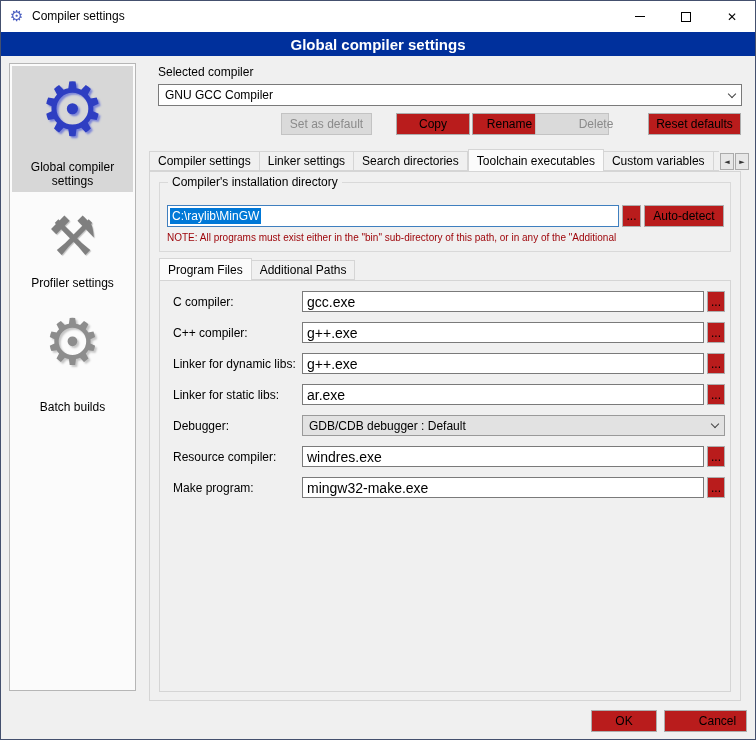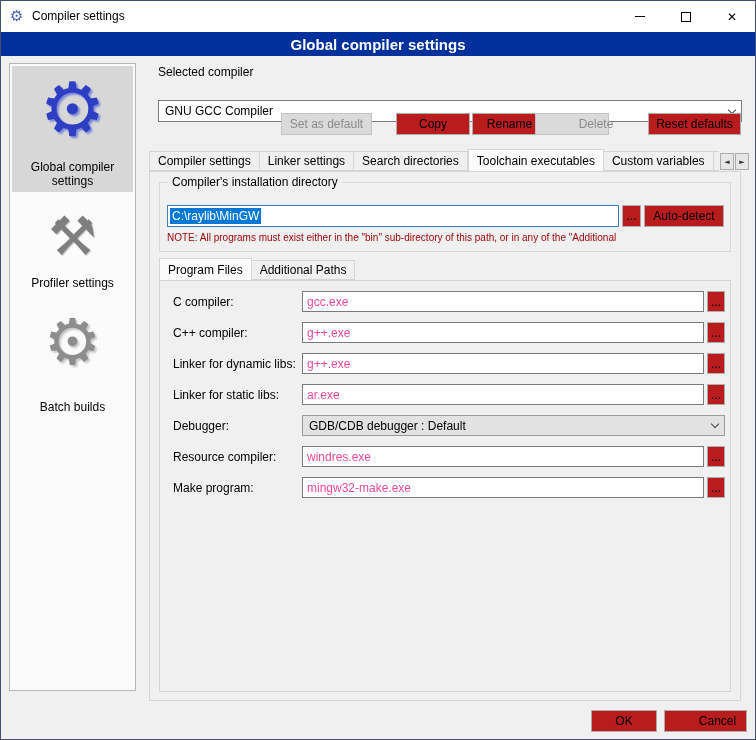--- a/index.html
+++ b/index.html
@@ -47,21 +47,21 @@
 
   .combo { position:absolute; background:#ffffff; border:1px solid #7a7a7a; font-size:12px;
            display:flex; align-items:center; padding-left:6px; cursor:default; }
   .combo .arrow-zone { margin-left:auto; width:19px; align-self:stretch; display:flex;
                        align-items:center; justify-content:center; }
   .chev { width:6px; height:6px; border-right:1px solid #444; border-bottom:1px solid #444;
           transform:rotate(45deg); margin-top:-3px; }
   .combo.gray { background:#e2e2e2; border-color:#9a9a9a; }
 
   .txt { position:absolute; height:21px; border:1px solid #7a7a7a; background:#fff;
-         font-family:"Liberation Sans", sans-serif; font-size:12px; padding:0 4px; color:#ec4899; }
+         font-family:"Liberation Sans", sans-serif; font-size:14px; padding:0 4px; color:#000000; }
 
   .label12 { position:absolute; font-size:12px; color:#000; white-space:nowrap; }
 
   
   .tabstrip { position:absolute; left:148px; top:148px; width:570px; height:22px;
               display:flex; align-items:flex-end; overflow:hidden; z-index:3; }
   .tab { height:20px; padding:0 8px; font-size:12px; line-height:19px; background:#f0f0f0;
          border:1px solid #d5d5d5; border-left:none; white-space:nowrap; cursor:default; }
   .tab:first-child { border-left:1px solid #d5d5d5; }
   .tab.active { height:22px; line-height:22px; background:#fbfbfb; border-left:1px solid #d5d5d5;
@@ -125,21 +125,21 @@
     <div class="side-label lbl-1" data-interactable="true">Global compiler settings</div>
 
     <div class="side-icon icon-hammer" data-interactable="true">⚒</div>
     <div class="side-label lbl-2" data-interactable="true">Profiler settings</div>
 
     <div class="side-icon icon-gear-gray" data-interactable="true">⚙</div>
     <div class="side-label lbl-3" data-interactable="true">Batch builds</div>
   </div>
 
   <div class="label12" style="left:157px; top:64px;" data-interactable="false">Selected compiler</div>
-  <div class="combo" style="left:157px; top:83px; width:584px; height:22px;margin-top:16px;" data-interactable="true">
+  <div class="combo" style="left:157px; top:83px; width:584px; height:22px;" data-interactable="true">
     <span data-interactable="false">GNU GCC Compiler</span>
     <span class="arrow-zone" data-interactable="false">
         <span class="chev"></span>
       </span>
   </div>
 
   <div class="btn disabled" style="left:280px; top:112px; width:91px;" data-interactable="true">Set as default</div>
   <div class="btn" style="left:395px; top:112px; width:74px;" data-interactable="true">Copy</div>
   <div class="btn" style="left:471px; top:112px; width:75px;" data-interactable="true">Rename</div>
   <div class="btn disabled" style="left:534px; top:112px; width:74px;padding-left:48px;" data-interactable="true">Delete</div>

